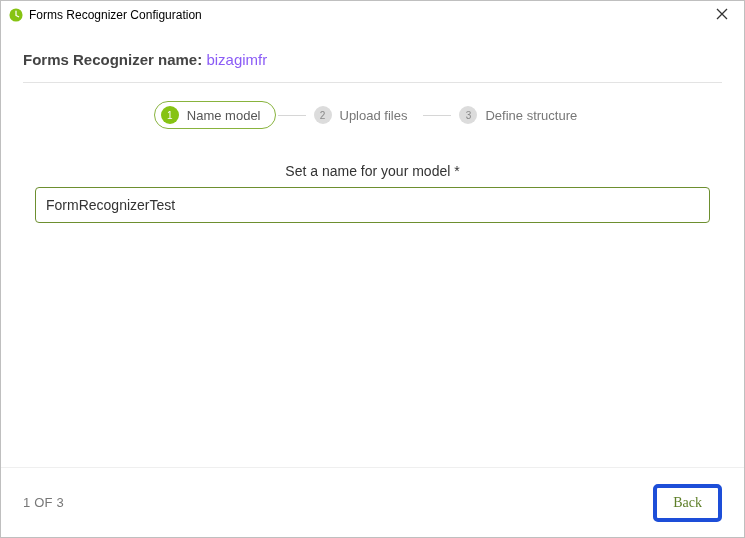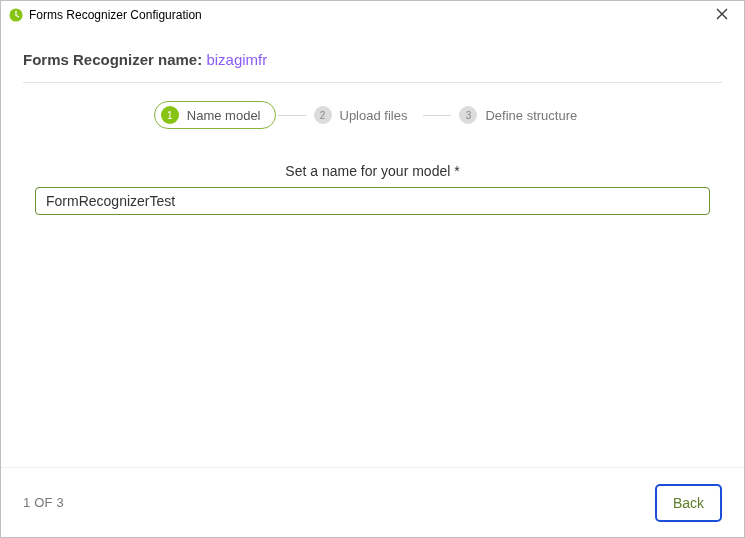--- a/index.html
+++ b/index.html
@@ -111,21 +111,21 @@
 
   .field-label {
     font-size: 14px;
     color: #333;
     margin: 0 12px 8px 12px;
     text-align: center;
   }
   .text-input {
     margin: 0 12px;
     width: calc(100% - 24px);
-    height: 28px;
+    height: 36px;
     border: 1px solid #6d8f2f;
     border-radius: 4px;
     padding: 0 10px;
     font-size: 14px;
     color: #333;
     outline: none;
   }
 
   .footer {
     height: 70px;
@@ -145,22 +145,23 @@
     min-width: 62px;
     height: 38px;
     border-radius: 5px;
     font-size: 14px;
     cursor: pointer;
     padding: 0 16px;
     margin-left: 10px;
   }
   .btn-secondary {
     background: #fff;
-    border: 2px solid #1d4ed8;
+    border: 4px solid #1d4ed8;
     color: #5d7e27;
+    font-family: Liberation Serif, serif;
   }
   .btn-primary {
     background: #5d8a17;
     border: 1px solid #56801a;
     color: #fff;
     font-weight: 600;
   }
 </style>
 </head>
 <body>

